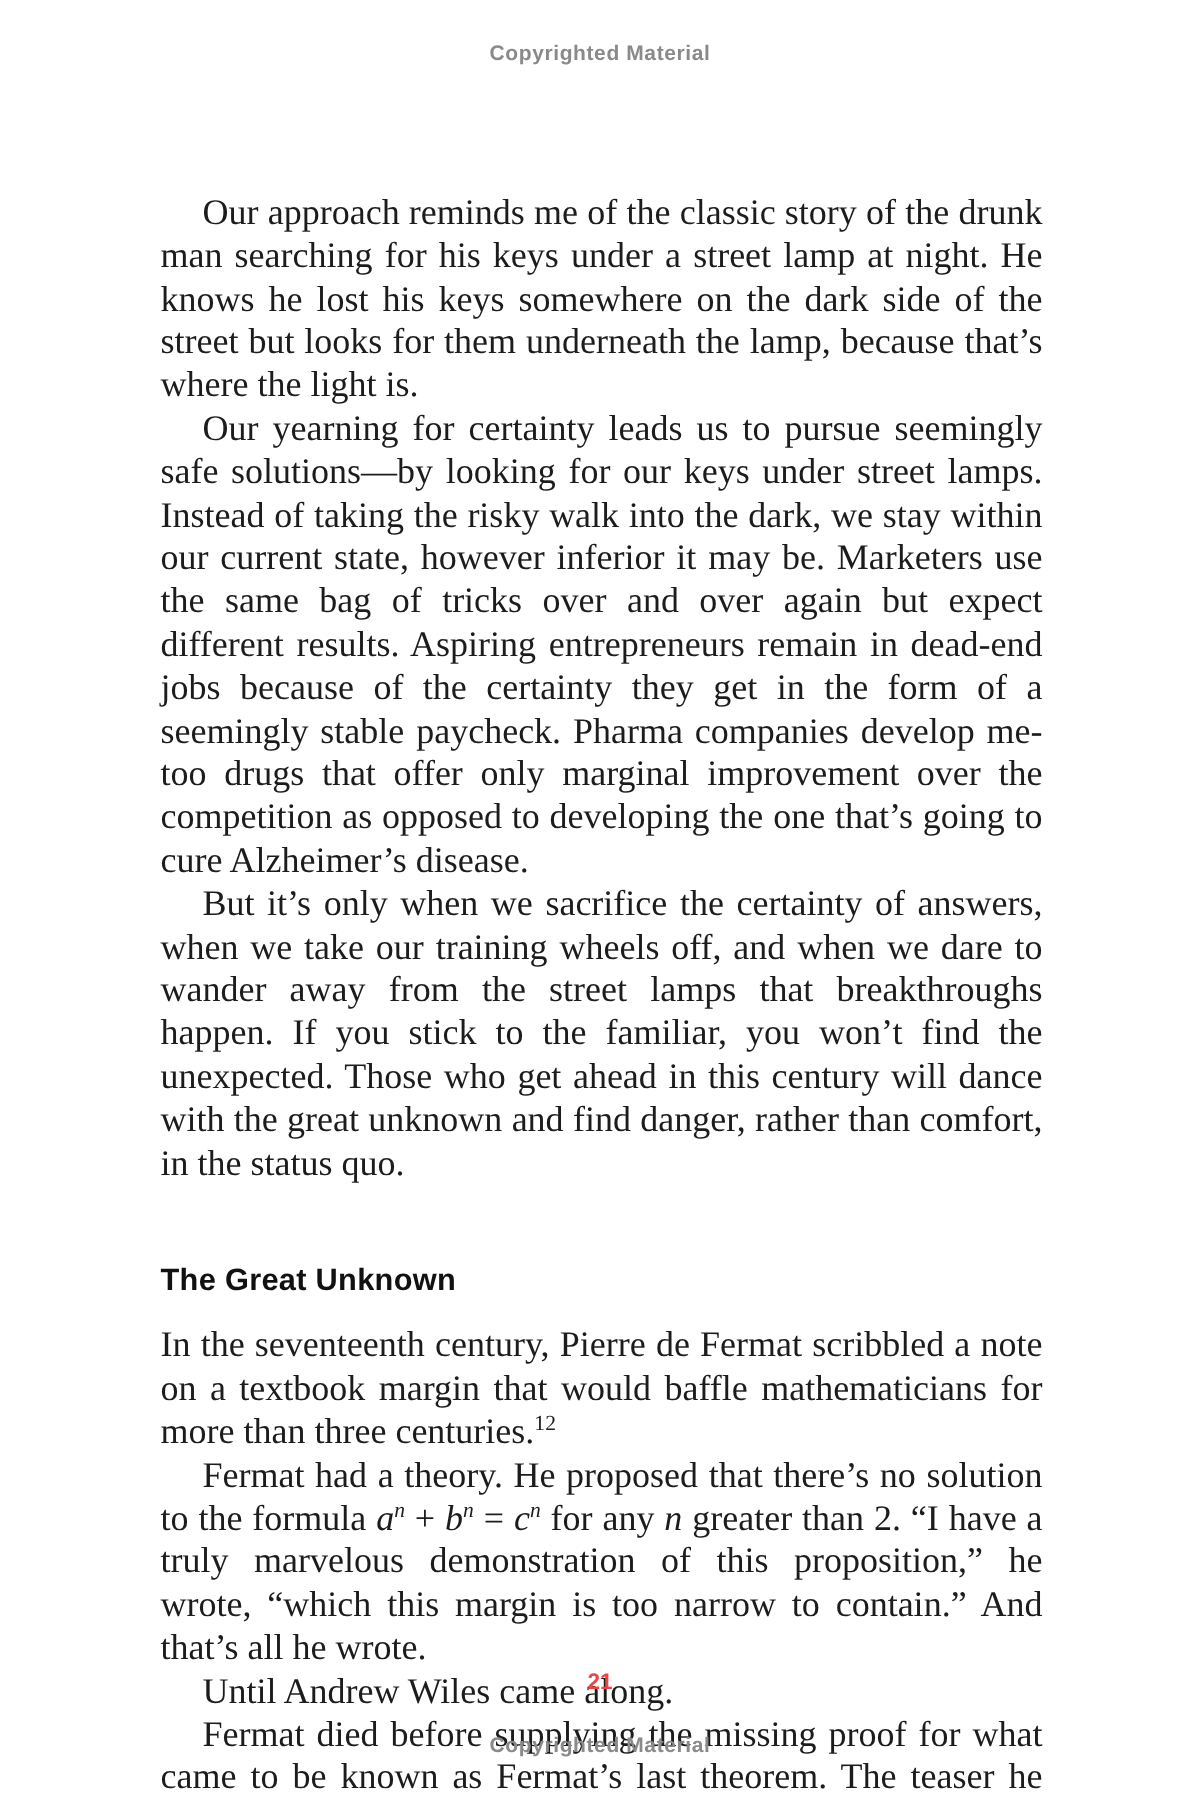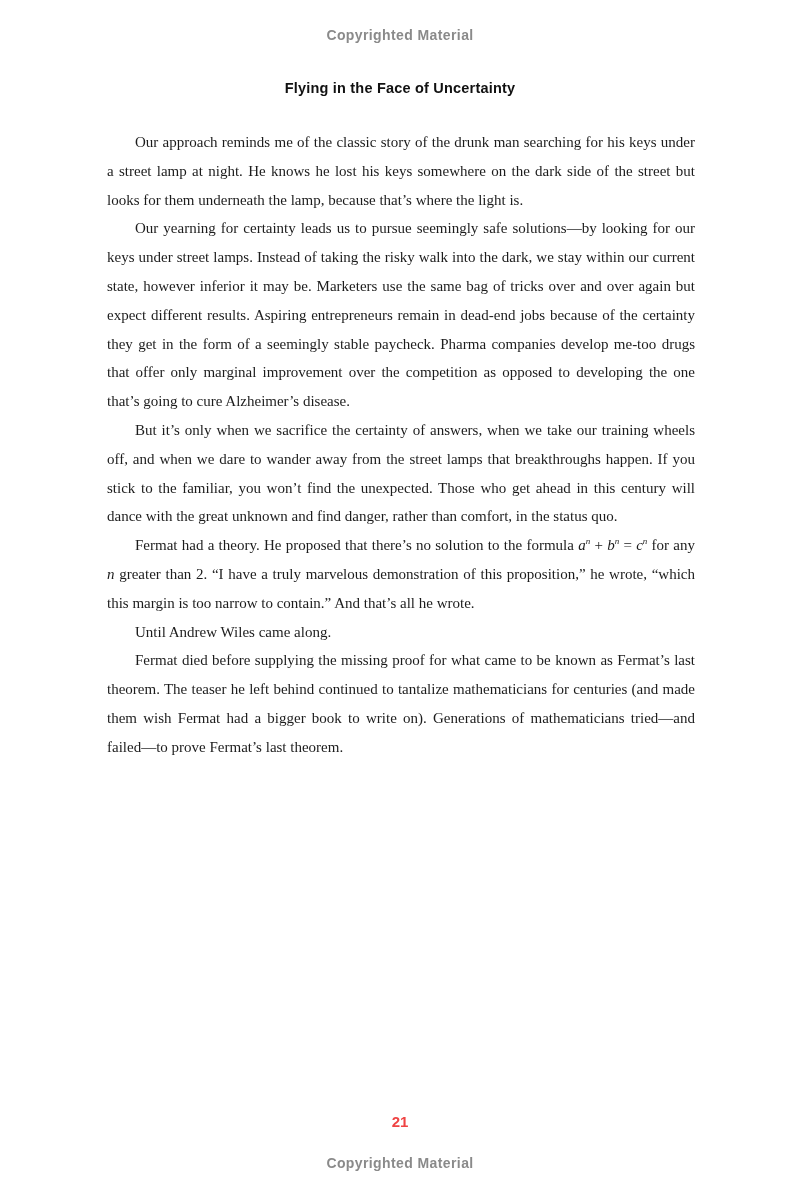--- a/index.html
+++ b/index.html
@@ -41,21 +41,21 @@
     color: #111111;
   }
   .body-text {
     position: absolute;
     left: 107px;
     width: 588px;
     top: 128px;
   }
   .para {
     margin: 0;
-    font-size: 15px;
+    font-size: 24px;
     line-height: 28.8px;
     text-align: justify;
     color: var(--text_black);
   }
   .para.indent { text-indent: 28px; }
   .para .it { font-style: italic; }
   .para sup {
     font-size: 0.6em;
     line-height: 0;
     vertical-align: super;
@@ -79,26 +79,27 @@
     font-size: 15px;
     color: #ef4444;
   }
 </style>
 </head>
 <body>
 
 <div class="page">
   <div class="notice notice-top">Copyrighted Material</div>
 
-  <div class="running-head">Flying in the Face of Uncertainty</div>
 
   <div class="body-text">
       <p class="para indent"><span>Our approach reminds me of the classic story of the drunk man searching for his keys under a street lamp at night. He knows he lost his keys somewhere on the dark side of the street but looks for them underneath the lamp, because that’s where the light is.</span></p>
       <p class="para indent"><span>Our yearning for certainty leads us to pursue seemingly safe solutions—by looking for our keys under street lamps. Instead of taking the risky walk into the dark, we stay within our current state, however inferior it may be. Marketers use the same bag of tricks over and over again but expect different results. Aspiring entrepreneurs remain in dead-end jobs because of the certainty they get in the form of a seemingly stable paycheck. Pharma companies develop me-too drugs that offer only marginal improvement over the competition as opposed to developing the one that’s going to cure Alzheimer’s disease.</span></p>
       <p class="para indent"><span>But it’s only when we sacrifice the certainty of answers, when we take our training wheels off, and when we dare to wander away from the street lamps that breakthroughs happen. If you stick to the familiar, you won’t find the unexpected. Those who get ahead in this century will dance with the great unknown and find danger, rather than comfort, in the status quo.</span></p>
+      <h2 class="section-heading">The Great Unknown</h2>
+      <p class="para"><span>In the seventeenth century, Pierre de Fermat scribbled a note on a textbook margin that would baffle mathematicians for more than three centuries.</span><sup>12</sup></p>
       <p class="para indent"><span>Fermat had a theory. He proposed that there’s no solution to the formula </span><span class="it">a</span><sup class="it-sup it">n</sup><span> + </span><span class="it">b</span><sup class="it-sup it">n</sup><span> = </span><span class="it">c</span><sup class="it-sup it">n</sup><span> for any </span><span class="it">n</span><span> greater than 2. “I have a truly marvelous demonstration of this proposition,” he wrote, “which this margin is too narrow to contain.” And that’s all he wrote.</span></p>
       <p class="para indent"><span>Until Andrew Wiles came along.</span></p>
       <p class="para indent"><span>Fermat died before supplying the missing proof for what came to be known as Fermat’s last theorem. The teaser he left behind continued to tantalize mathematicians for centuries (and made them wish Fermat had a bigger book to write on). Generations of mathematicians tried—and failed—to prove Fermat’s last theorem.</span></p>
     </div>
 
   <div class="page-number">21</div>
 
   <div class="notice notice-bottom">Copyrighted Material</div>
 </div>
 

